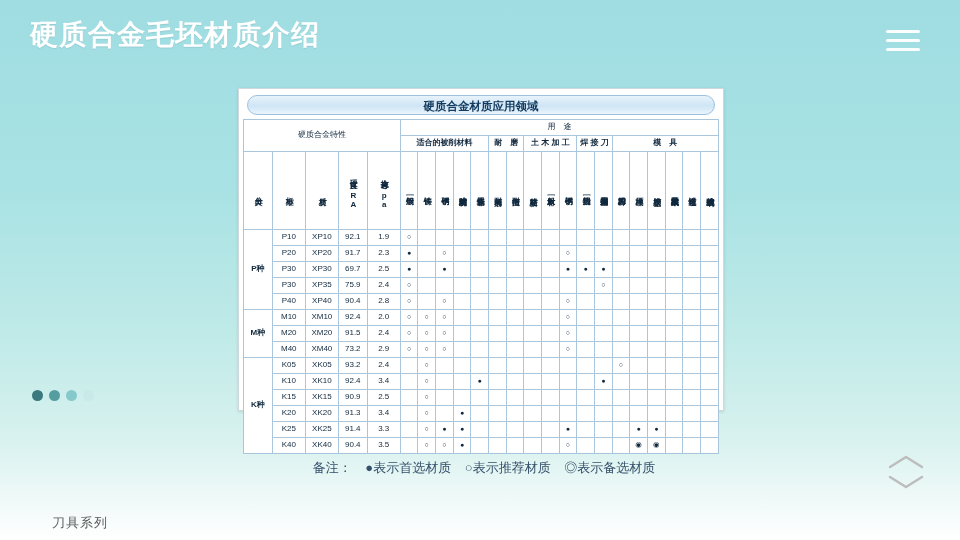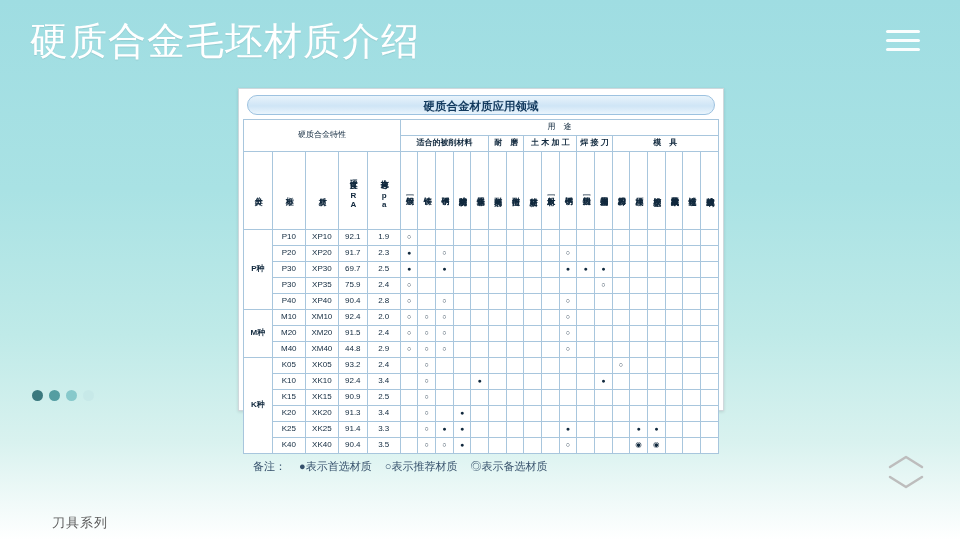--- a/index.html
+++ b/index.html
@@ -8,22 +8,22 @@
     width:960px; height:540px; overflow:hidden;
     font-family:"Liberation Sans", sans-serif;
     background:#ffffff;
   }
   .slide {
     position:relative; width:960px; height:540px;
     background:linear-gradient(180deg,#9fdde2 0%,#a9e2e4 35%,#bfeae8 62%,#d9f2ef 82%,#ffffff 100%);
   }
   .slide-title {
     position:absolute; left:30px; top:16px;
-    font-size:38px; color:#ffffff; letter-spacing:1px;
-    font-weight:normal;
+    font-size:28px; color:#ffffff; letter-spacing:1px;
+    font-weight:bold;
     text-shadow:0 1px 1px rgba(0,0,0,0.08);
   }
   .hamburger {
     position:absolute; right:40px; top:30px;
     width:34px; height:22px; cursor:pointer;
   }
   .hamburger span {
     display:block; height:3px; background:#ffffff; border-radius:2px;
     margin-bottom:6px; opacity:0.95;
   }
@@ -81,21 +81,21 @@
   }
   .vtall { height:62px; display:flex; align-items:center; justify-content:center; }
   td.group { background:#eef7fc; font-weight:bold; font-size:8.5px; }
   td.num { font-size:8px; }
   td.mark { font-size:8px; }
   .solid::before { content:"\25CF"; font-size:7px; }
   .hollow::before { content:"\25CB"; font-size:7px; }
   .dbl::before { content:"\25C9"; font-size:7.5px; }
   .rowalt td { background:#f7fbfe; }
   .legend {
-    margin:5px 4px 0 0; text-align:left; font-size:11px; color:#35506b;
+    margin:5px 4px 0 0; text-align:center; font-size:13px; color:#35506b;
   }
   .legend span { margin-left:10px; white-space:nowrap; }
 </style>
 </head>
 <body>
 
 <div class="slide">
 
   <div class="slide-title">硬质合金毛坯材质介绍</div>
 
@@ -413,21 +413,21 @@
             <td class="mark"></td>
             <td class="mark"></td>
             <td class="mark"></td>
             <td class="mark"></td>
             <td class="mark"></td>
             <td class="mark"></td>
           </tr>
           <tr class="rowalt">
             <td class="num">M40</td>
             <td class="num">XM40</td>
-            <td class="num">44.8</td>
+            <td class="num">73.2</td>
             <td class="num">2.9</td>
             <td class="mark"><span class="hollow"></span></td>
             <td class="mark"><span class="hollow"></span></td>
             <td class="mark"><span class="hollow"></span></td>
             <td class="mark"></td>
             <td class="mark"></td>
             <td class="mark"></td>
             <td class="mark"></td>
             <td class="mark"></td>
             <td class="mark"></td>

